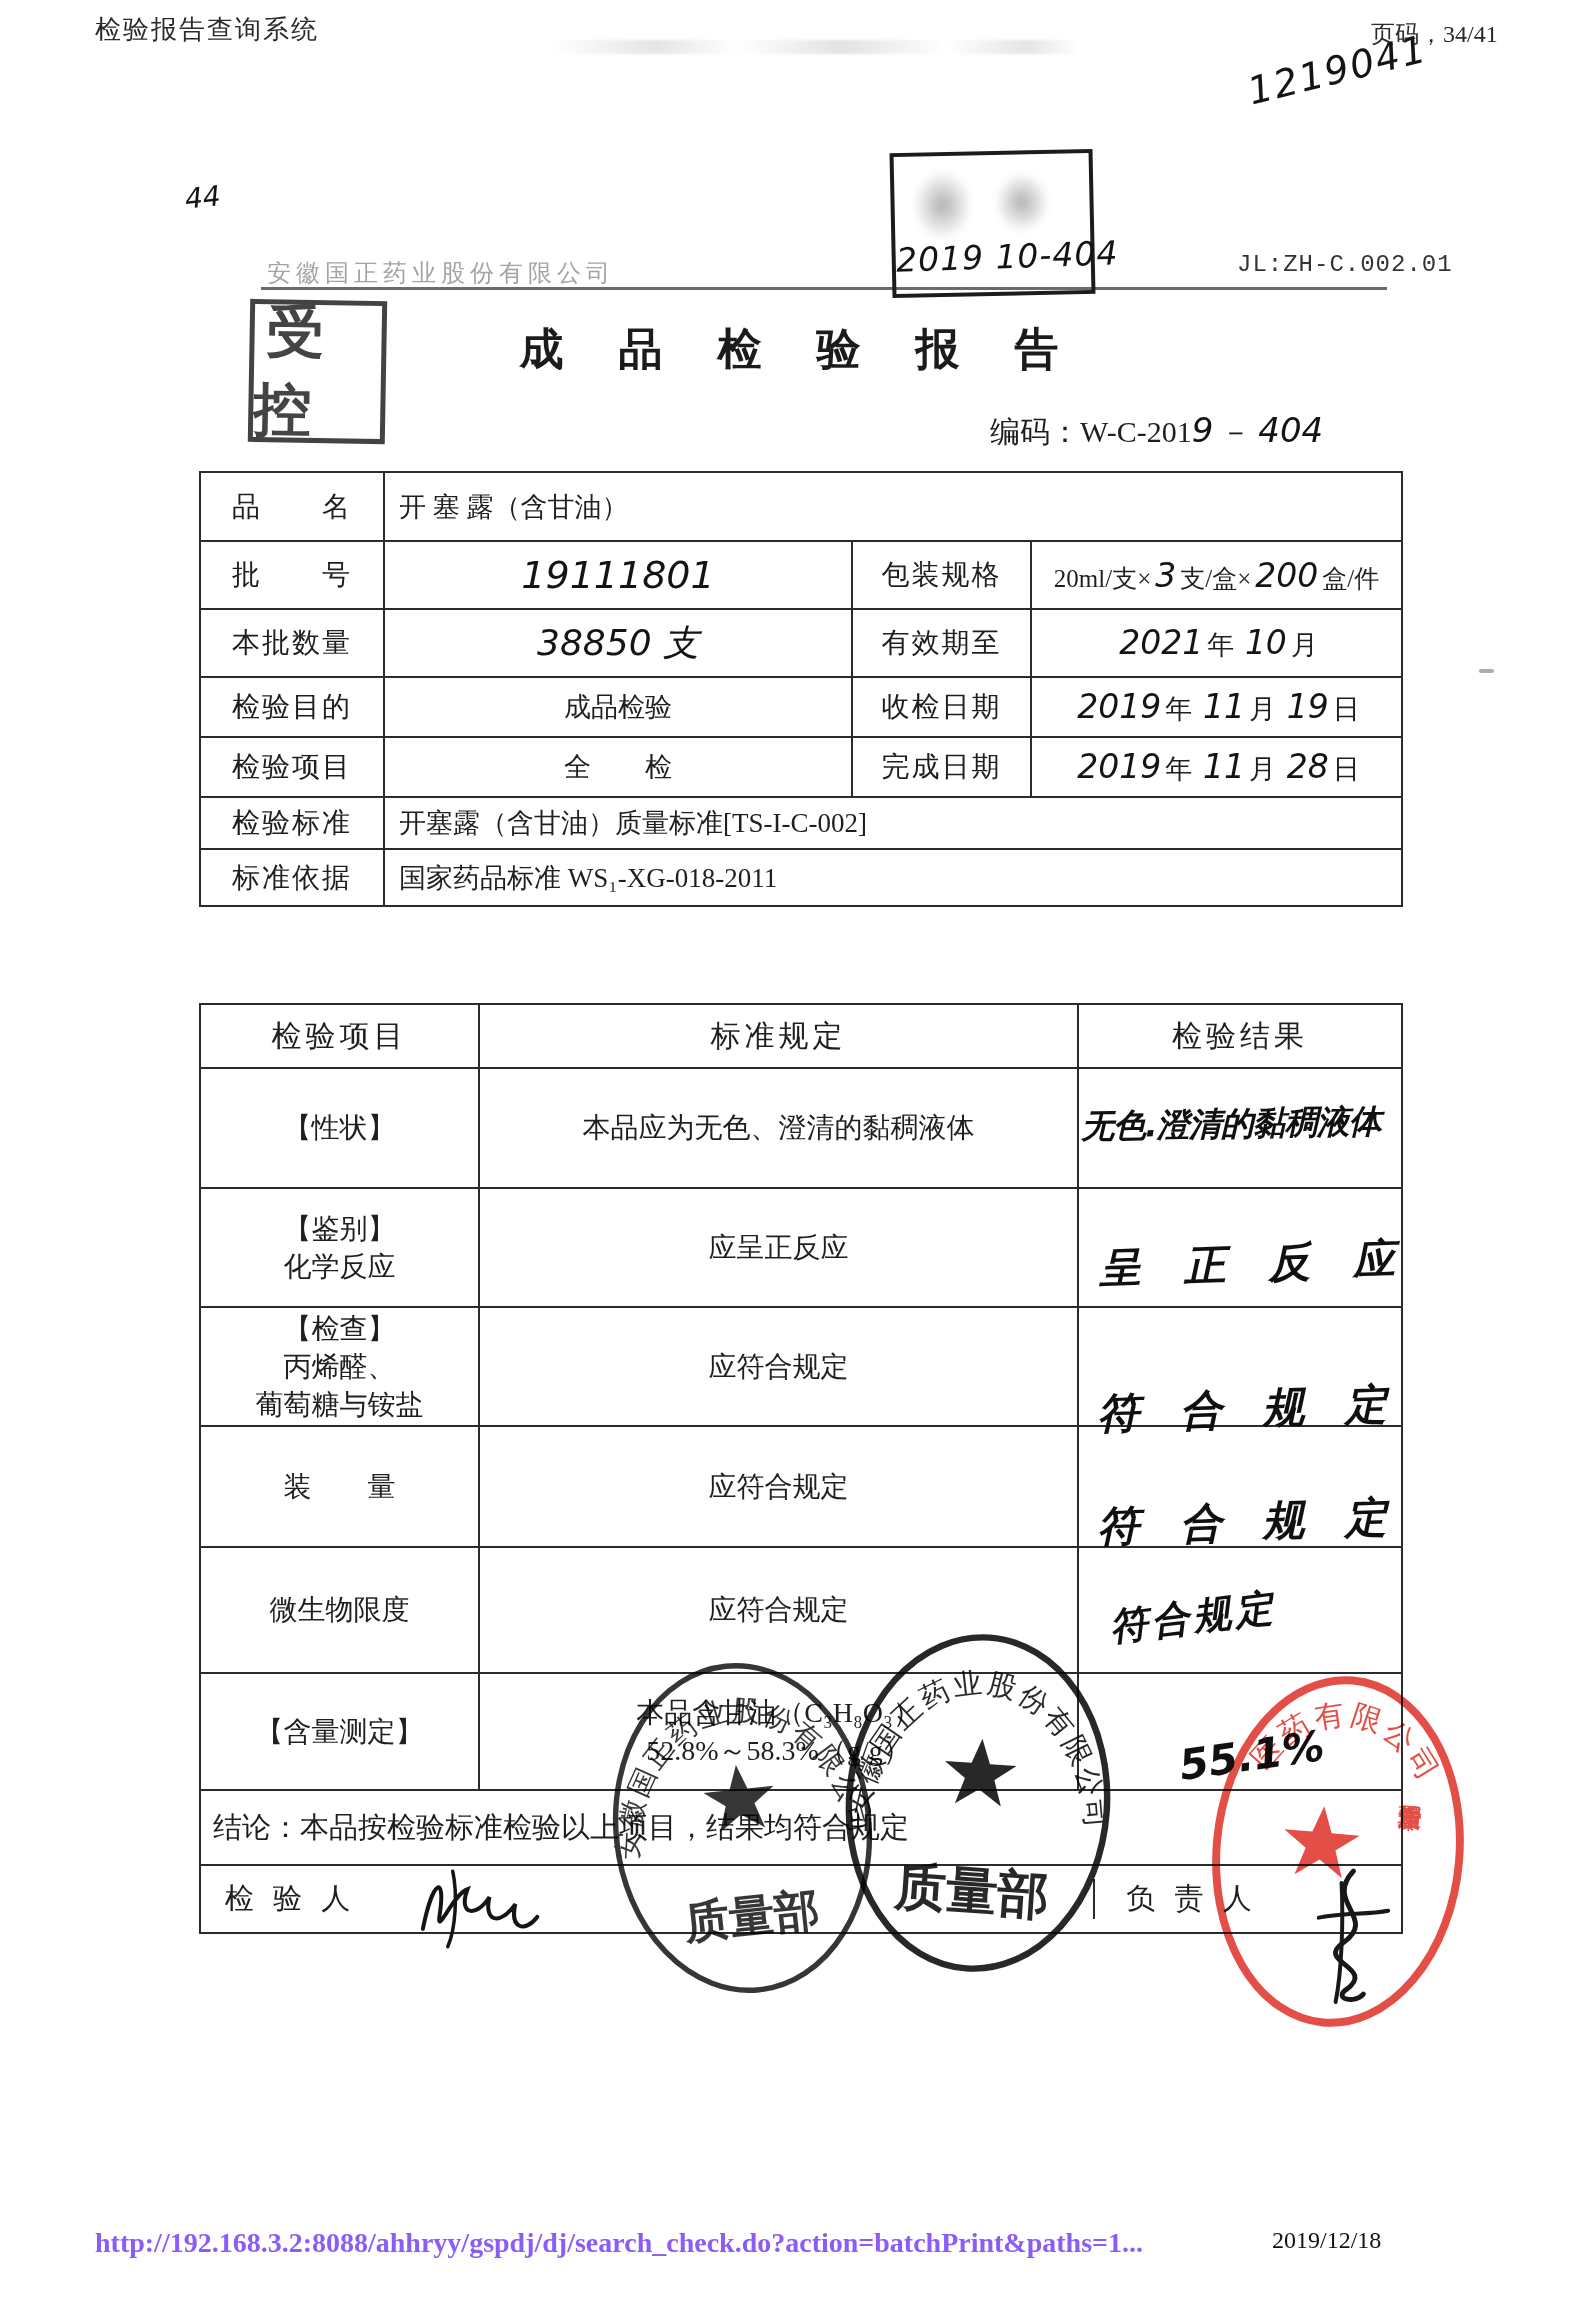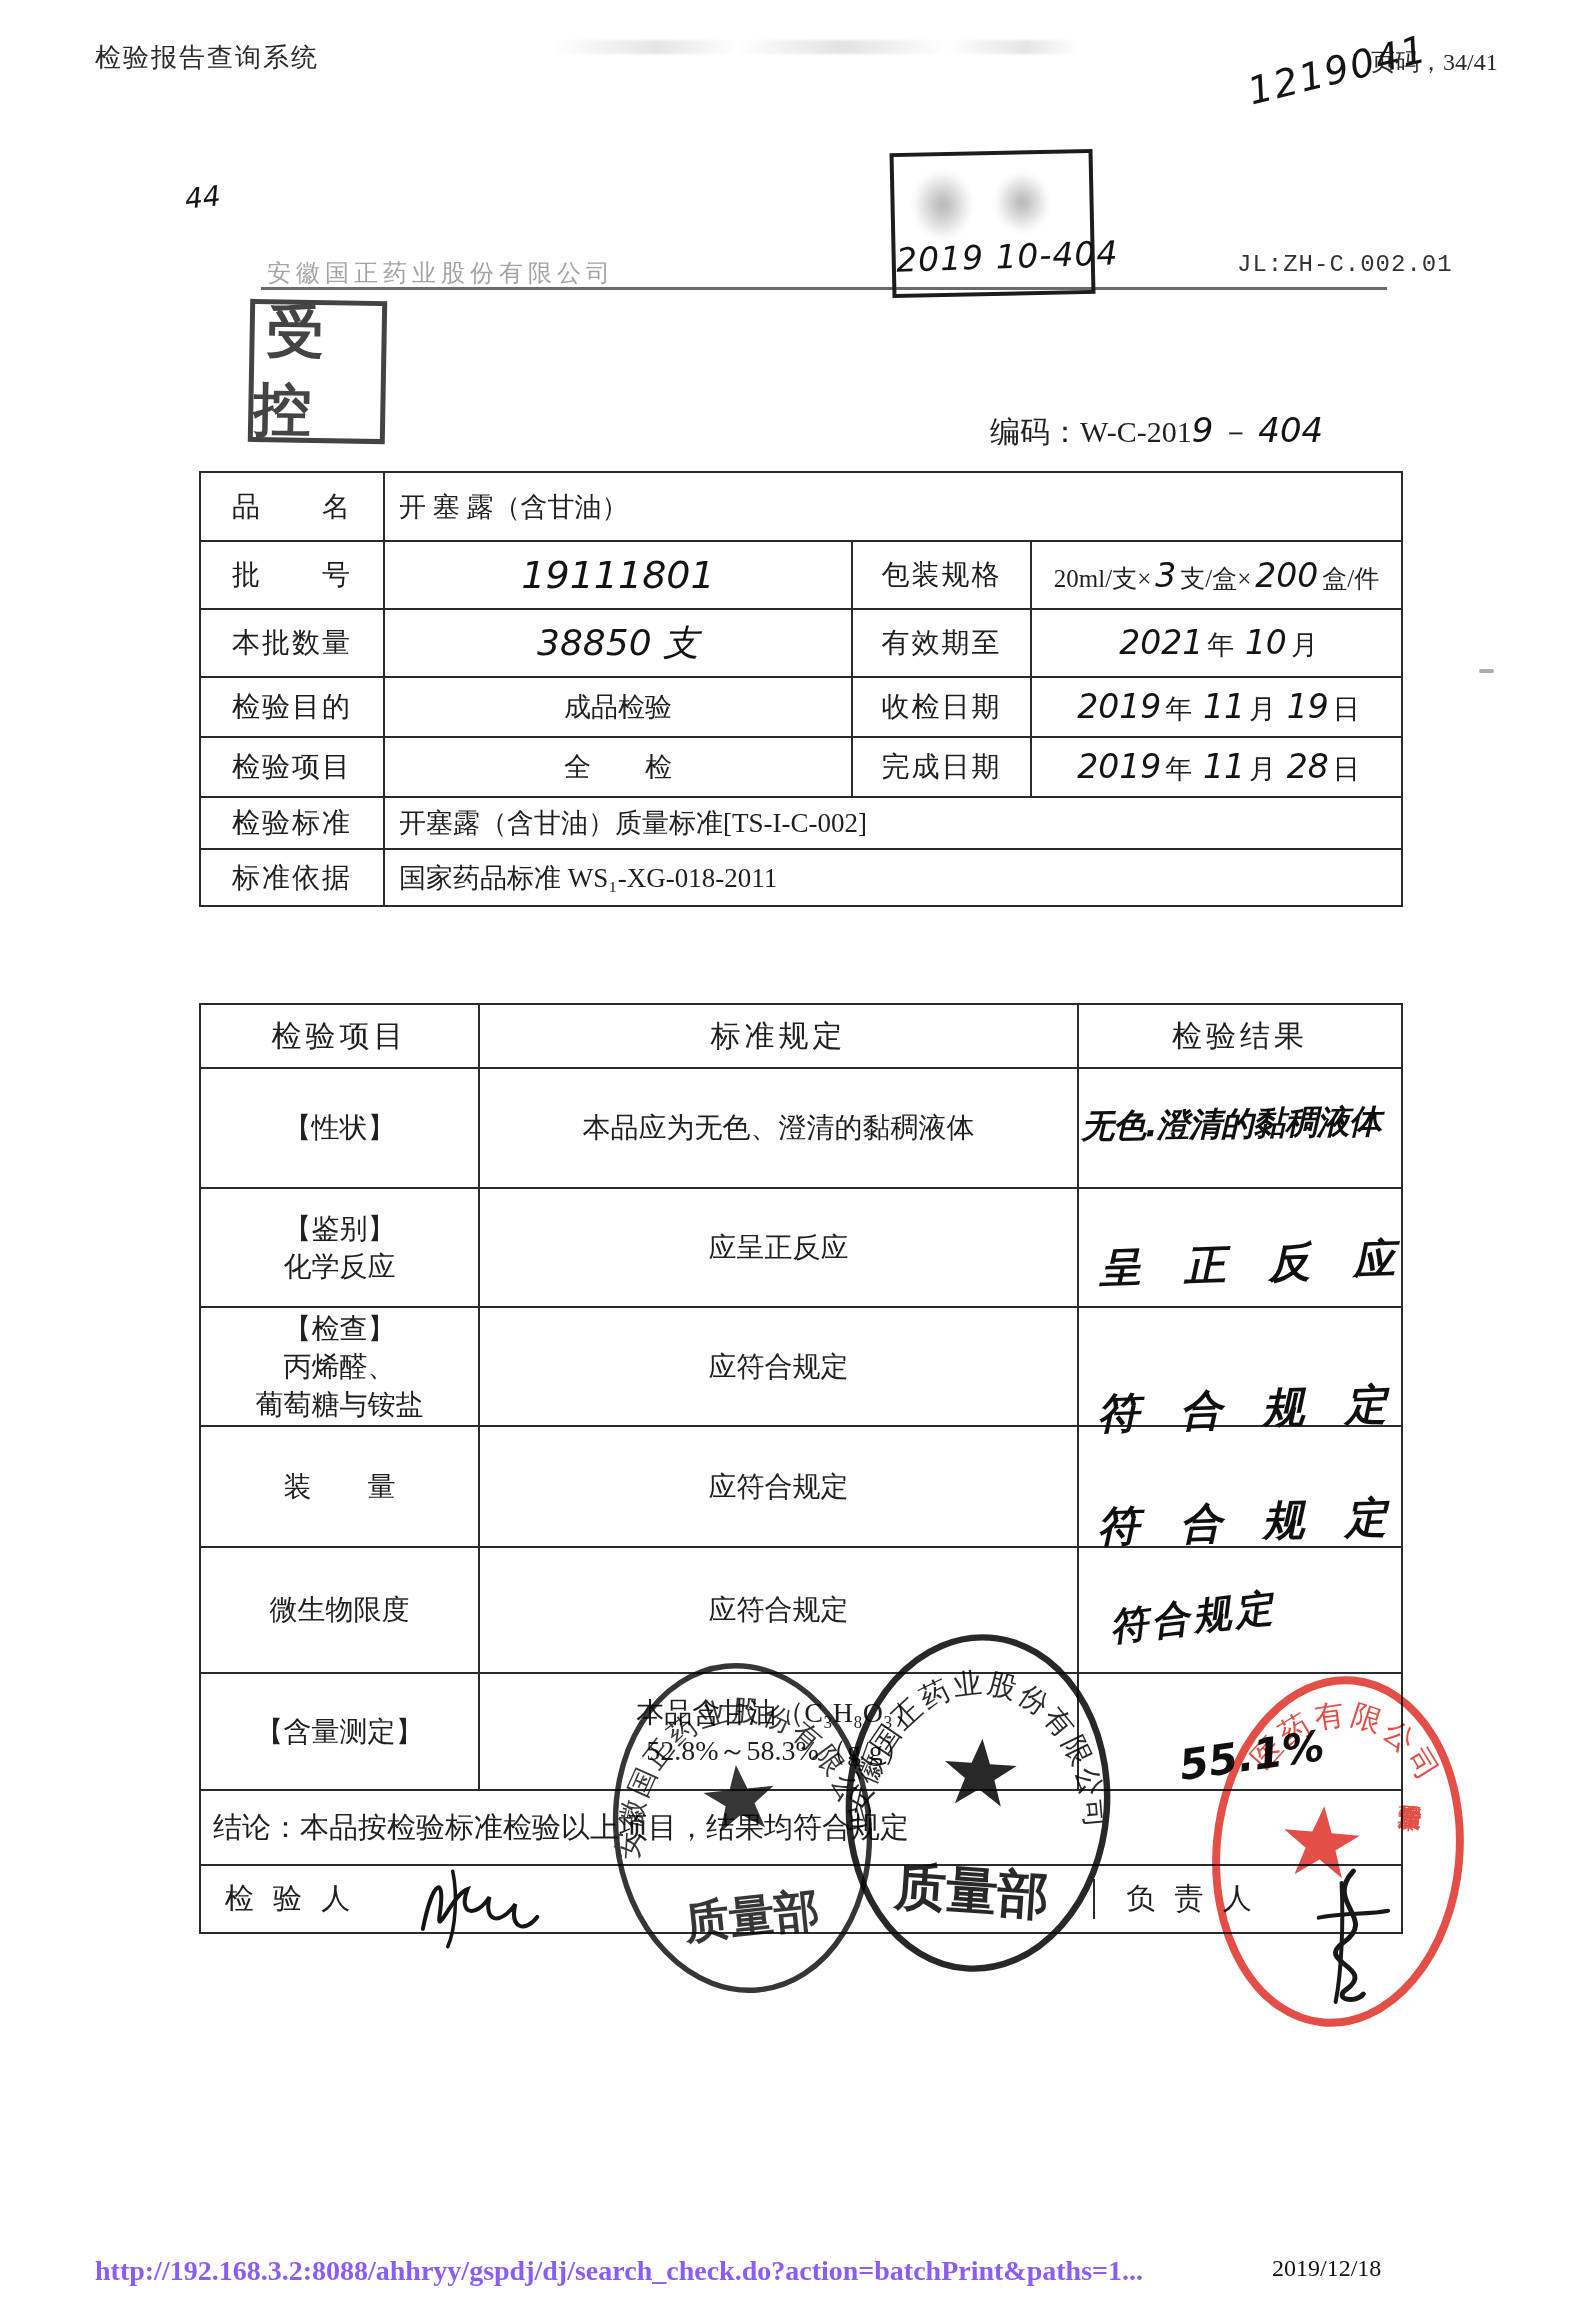--- a/index.html
+++ b/index.html
@@ -1,19 +1,19 @@
 <!DOCTYPE html>
 <html><head>
 <meta charset="utf-8">
 <style>
   html,body{margin:0;padding:0;background:#ffffff;}
   #page{position:relative;width:1592px;height:2299px;background:#ffffff;overflow:hidden;
         font-family:"Liberation Serif","DejaVu Serif",serif;color:#1f1f1f;}
   .abs{position:absolute;}
-  .printed{font-family:"Liberation Serif","DejaVu Serif",serif;color:#222;margin-top:28px;}
+  .printed{font-family:"Liberation Serif","DejaVu Serif",serif;color:#222;}
   .hw{font-family:"DejaVu Sans",sans-serif;font-style:italic;color:#141414;}
   .nowrap{white-space:nowrap;}
   .preline{white-space:pre-line;}
 
   
   #sys-title{left:95px;top:12px;font-size:26px;letter-spacing:2px;color:#2a2a2a;}
   #page-label{left:1371px;top:18px;font-size:24px;color:#2a2a2a;}
   #hw-serial{left:1246px;top:48px;font-size:38px;transform:rotate(-14deg);letter-spacing:2px;}
   #hw-mark{left:185px;top:181px;font-size:28px;transform:rotate(-6deg);}
 
@@ -78,20 +78,21 @@
   <div id="letterhead-line" class="abs"></div>
   <div id="form-code" class="abs">JL:ZH-C.002.01</div>
 
   <div id="copy-box" class="abs">
     <div class="blob" style="left:18px;top:14px;width:60px;height:70px;"></div>
     <div class="blob" style="left:100px;top:18px;width:55px;height:60px;"></div>
   </div>
   <div id="copy-hw" class="abs hw">2019 10-404</div>
 
   <div id="ctrl-stamp" class="abs">受控</div>
+  <div id="doc-title" class="abs printed">成 品 检 验 报 告</div>
   <div id="code-line" class="abs nowrap">
     <span>编码：</span><span>W-C-201</span><span class="hw">9</span>
     <span>－</span>
     <span class="hw">404</span>
   </div>
 
   <table id="info-table" class="abs">
     <colgroup>
         <col style="width:184px">
         <col style="width:468px">

